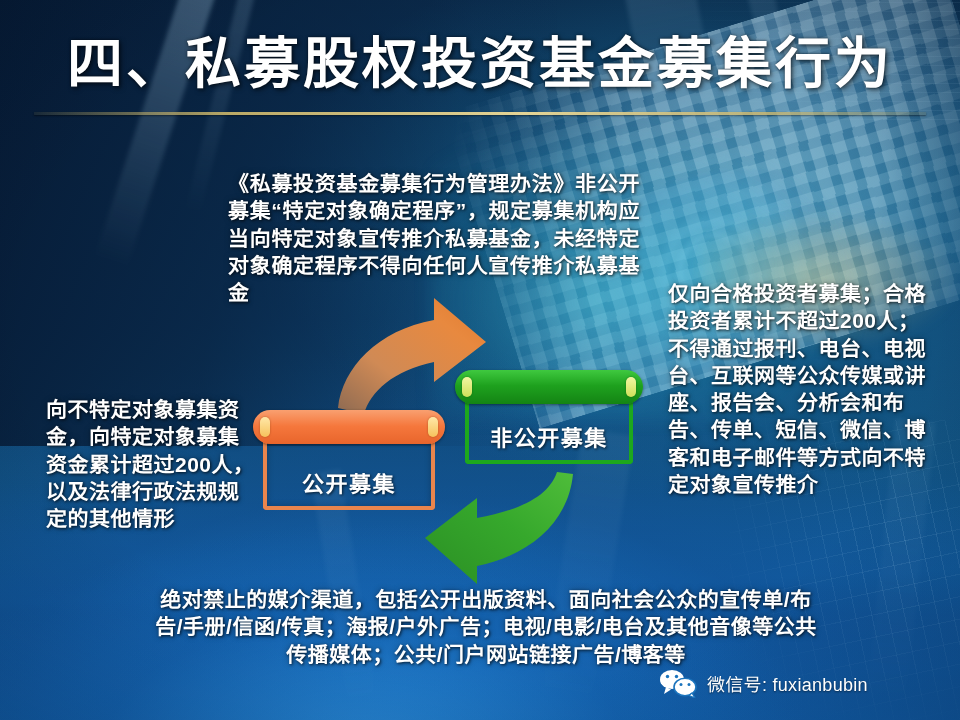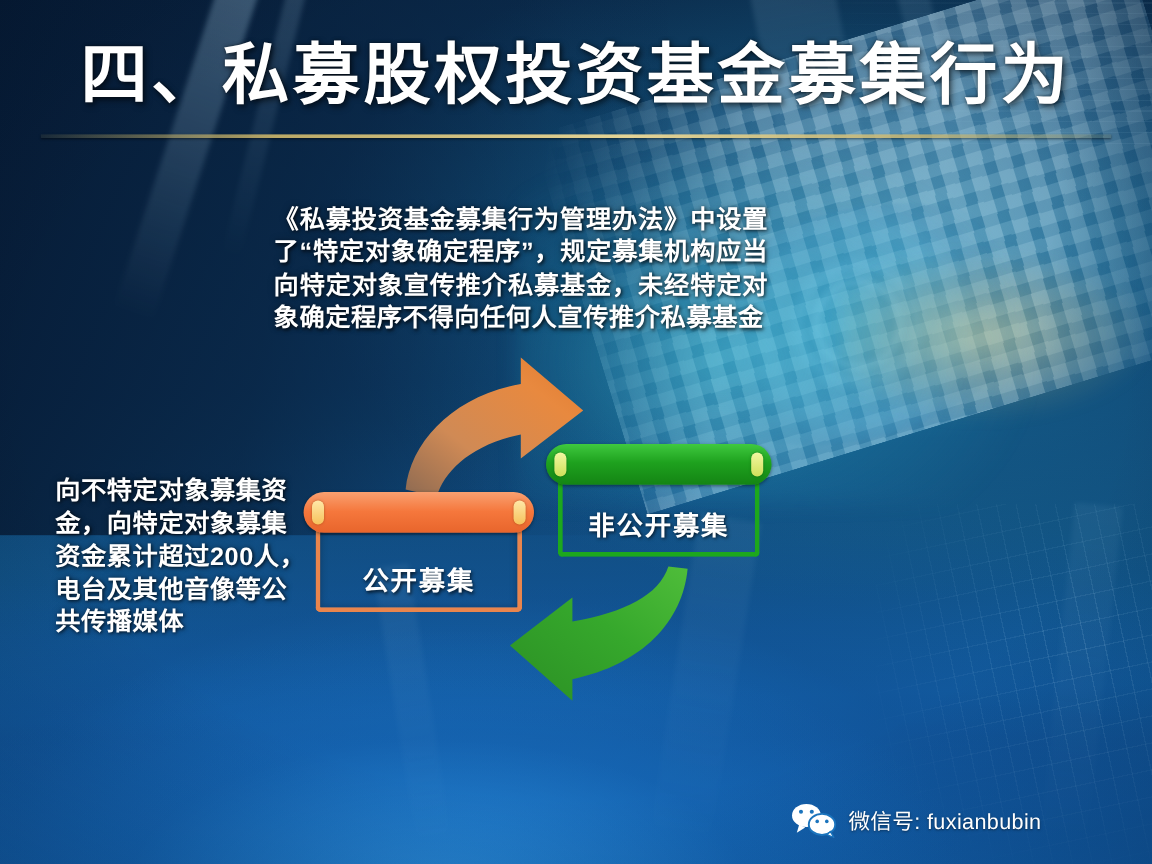--- a/index.html
+++ b/index.html
@@ -241,22 +241,24 @@
   <div class="ray r5"></div>
   <div class="ray r6"></div>
   <div class="ray r7"></div>
   <div class="bg-grid-right"></div>
   <div class="bg-grid-top"></div>
   <div class="bg-vignette"></div>
 
   <div class="title">四、私募股权投资基金募集行为</div>
   <div class="title-rule"></div>
 
-  <div class="txt" id="txt-top">《私募投资基金募集行为管理办法》中设置了“特定对象确定程序”，规定募集机构应当向特定对象宣传推介私募基金，未经特定对象确定程序不得向任何人宣传推介私募基金</div>
-  <div class="txt" id="txt-left">向不特定对象募集资金，向特定对象募集资金累计超过200人，电台及其他音像等公共传播媒体</div>
+  <div class="txt" id="txt-top">《私募投资基金募集行为管理办法》非公开募集“特定对象确定程序”，规定募集机构应当向特定对象宣传推介私募基金，未经特定对象确定程序不得向任何人宣传推介私募基金</div>
+  <div class="txt" id="txt-right">仅向合格投资者募集；合格投资者累计不超过200人；不得通过报刊、电台、电视台、互联网等公众传媒或讲座、报告会、分析会和布告、传单、短信、微信、博客和电子邮件等方式向不特定对象宣传推介</div>
+  <div class="txt" id="txt-left">向不特定对象募集资金，向特定对象募集资金累计超过200人，以及法律行政法规规定的其他情形</div>
+  <div class="txt" id="txt-bottom">绝对禁止的媒介渠道，包括公开出版资料、面向社会公众的宣传单/布告/手册/信函/传真；海报/户外广告；电视/电影/电台及其他音像等公共传播媒体；公共/门户网站链接广告/博客等</div>
 
   <svg class="arrow-svg" id="arrow-up" width="200" height="130" viewBox="0 0 200 130">
     <defs>
       <linearGradient id="gOrange" x1="0" y1="1" x2="1" y2="0">
         <stop offset="0%" stop-color="#8d6a52"></stop>
         <stop offset="35%" stop-color="#d08a55"></stop>
         <stop offset="75%" stop-color="#e8893f"></stop>
         <stop offset="100%" stop-color="#e07a2e"></stop>
       </linearGradient>
     </defs>

